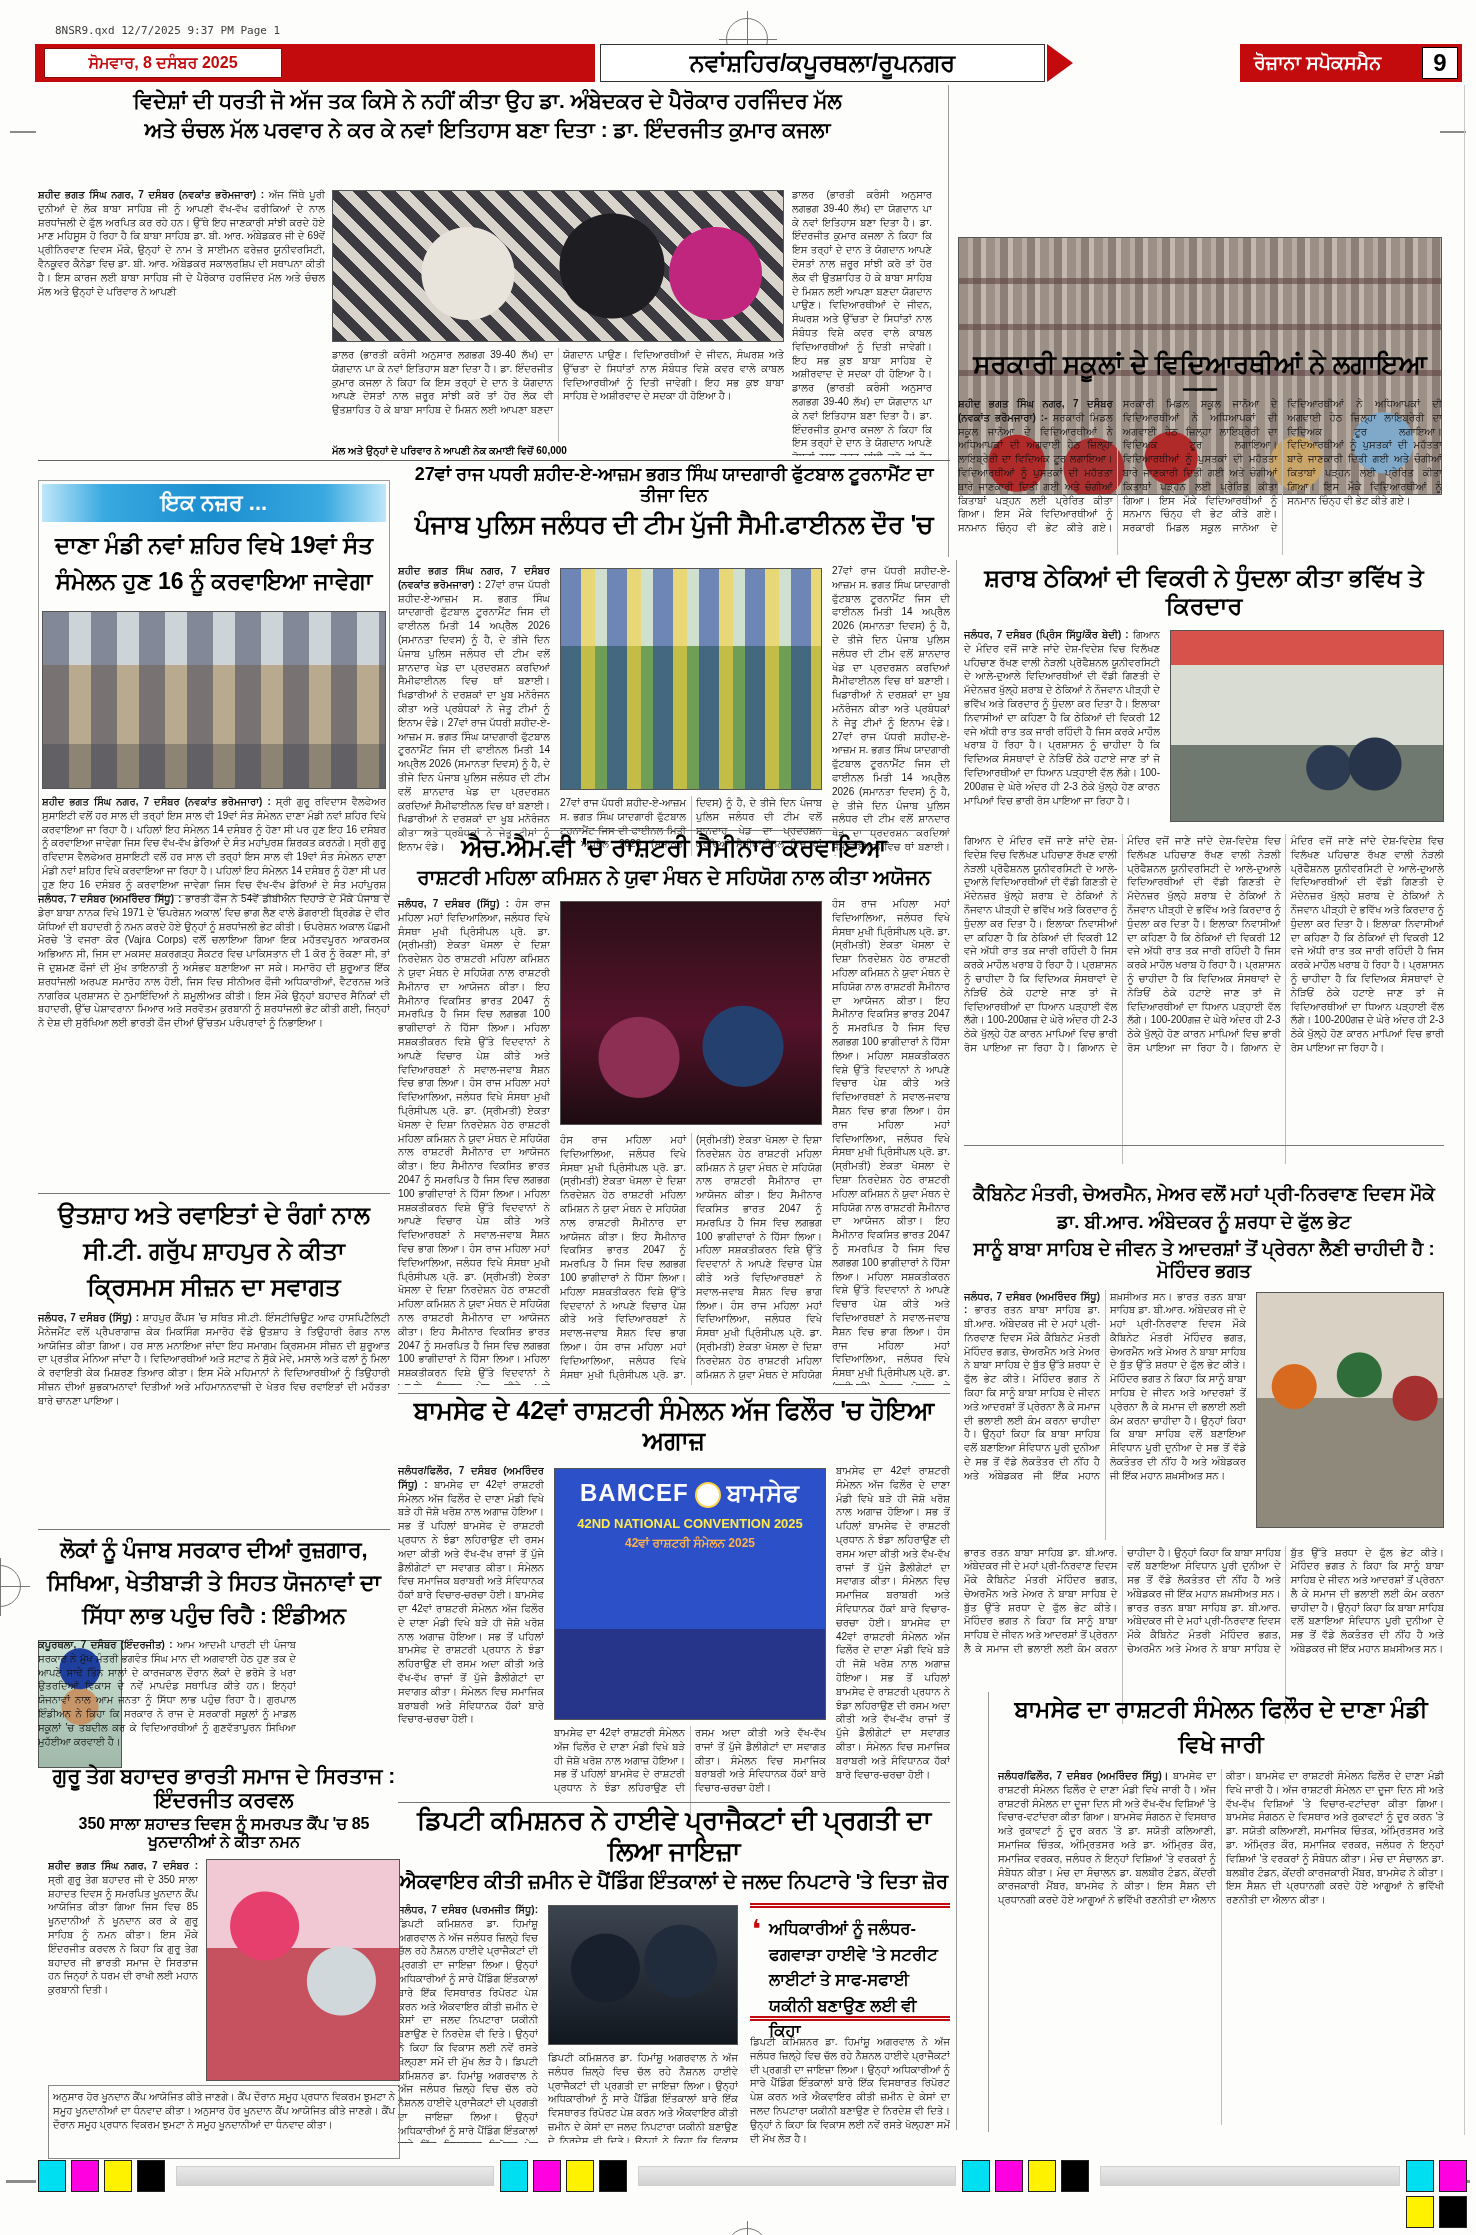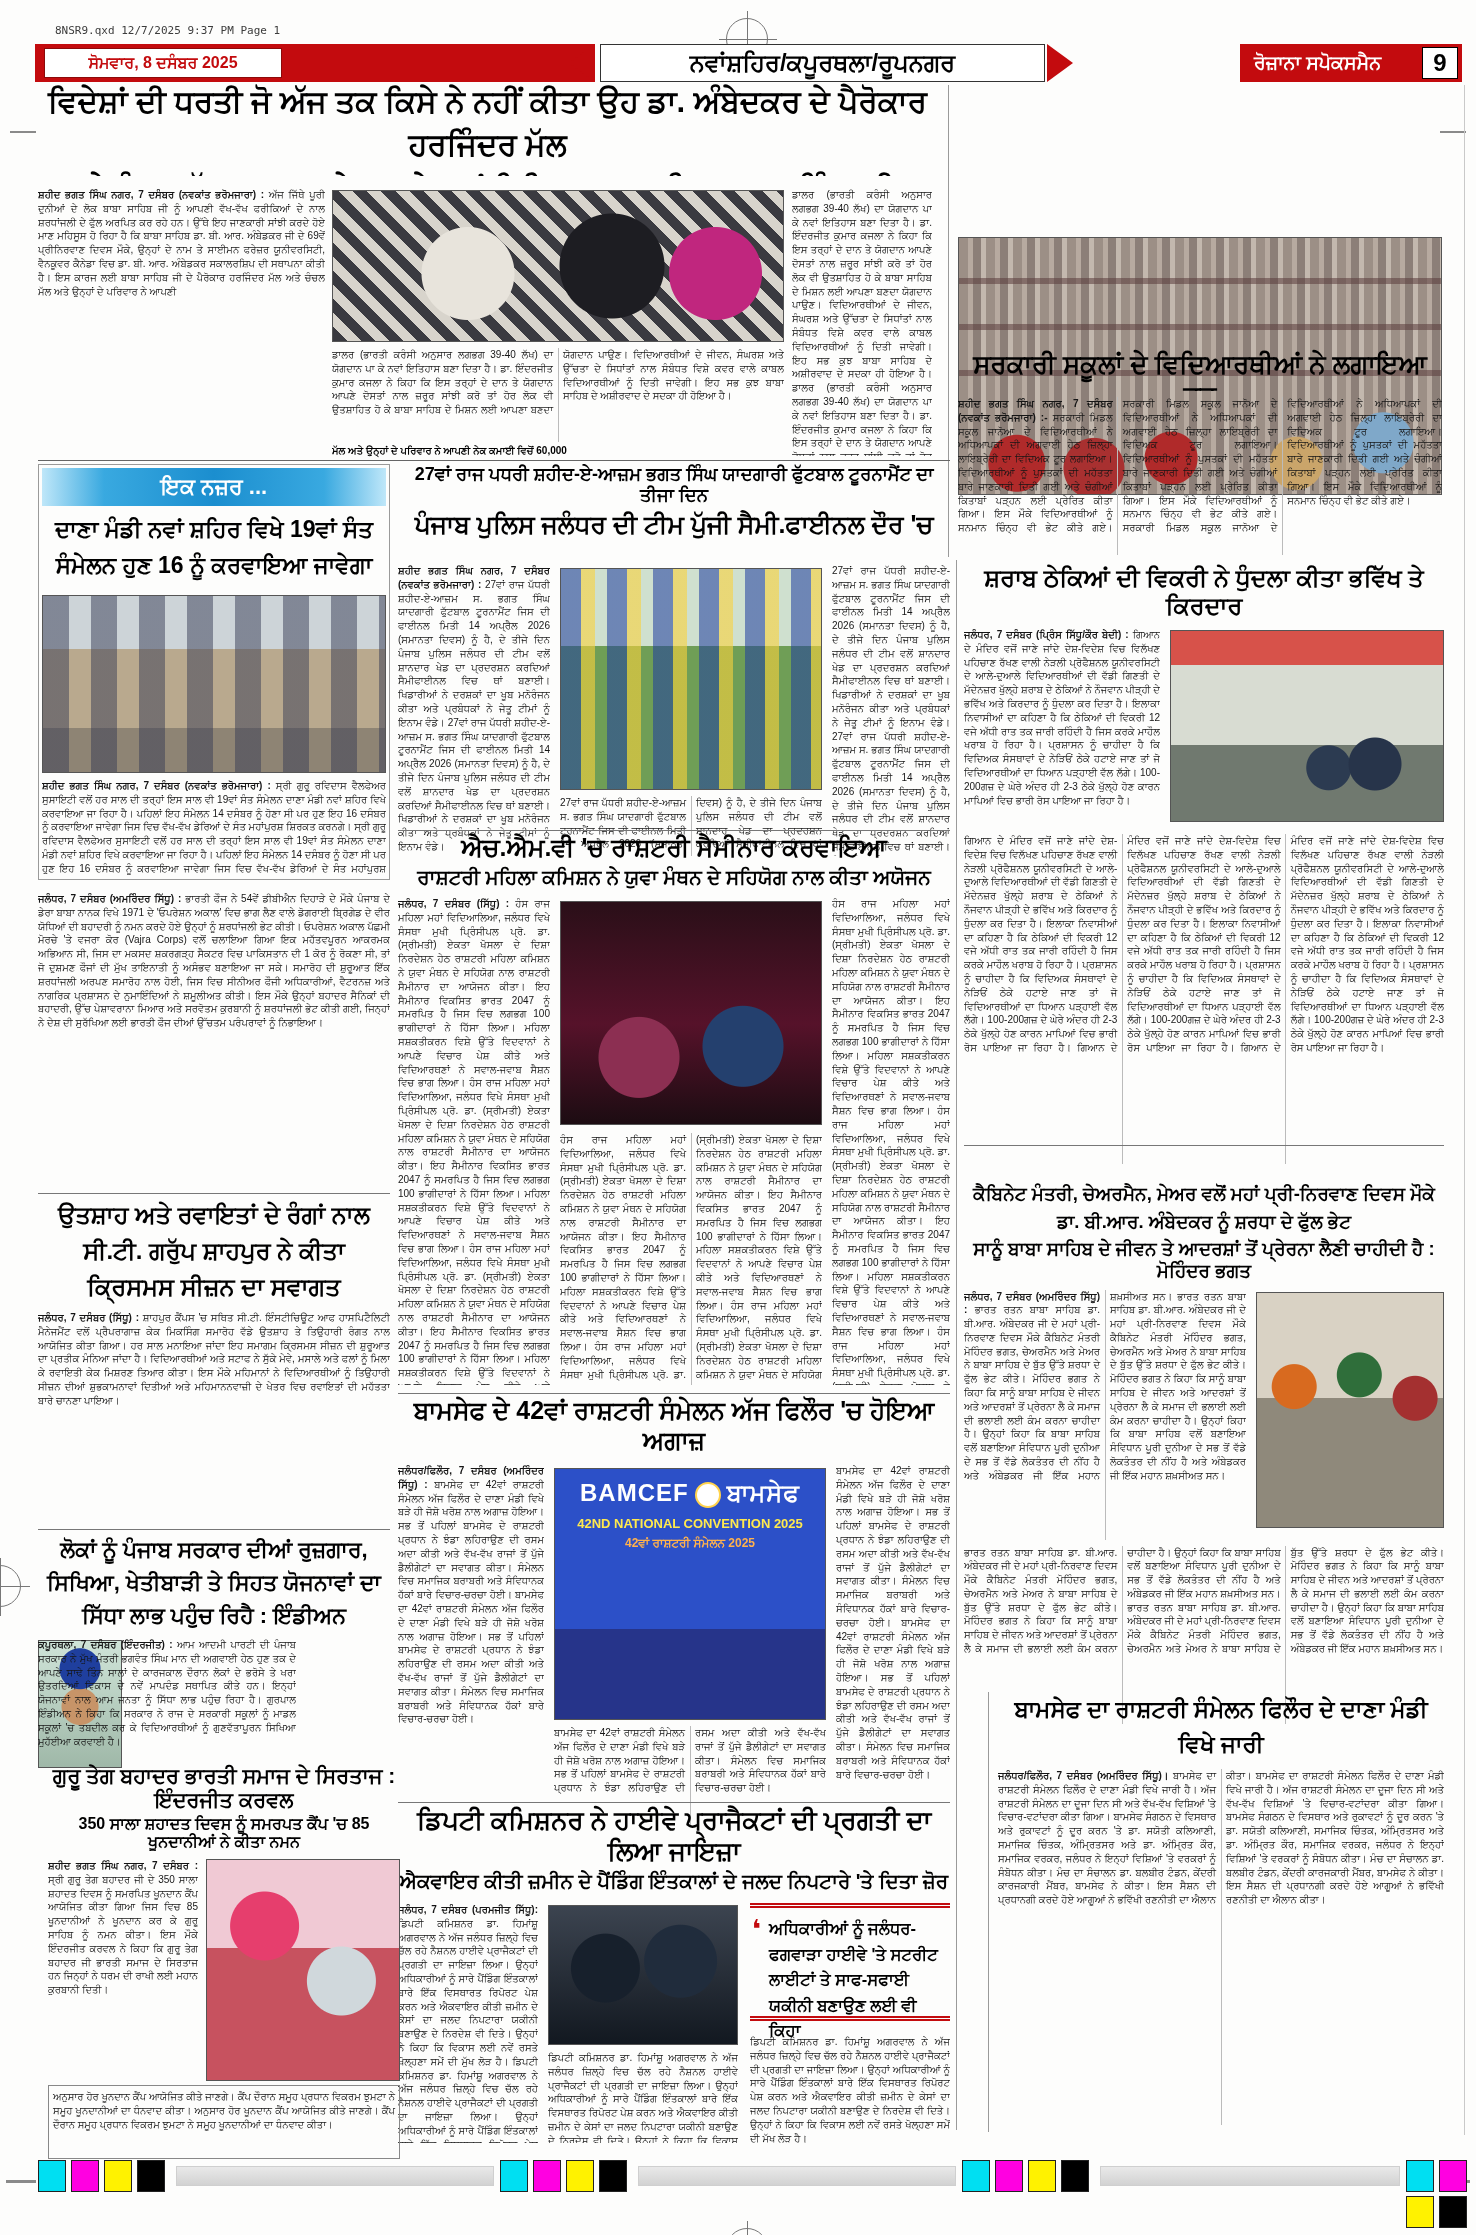--- a/index.html
+++ b/index.html
@@ -123,21 +123,21 @@
     </div>
     <div class="abs chev l" style="left:534px;top:0;"></div>
     <div class="abs mastcenter" style="left:565px;top:0;width:445px;height:38px;">ਨਵਾਂਸ਼ਹਿਰ/ਕਪੂਰਥਲਾ/ਰੂਪਨਗਰ</div>
     <div class="abs chev r" style="left:1012px;top:0;"></div>
     <div class="abs mast-red mastright" style="left:1205px;top:0;width:222px;height:38px;">
       <span class="papername">ਰੋਜ਼ਾਨਾ ਸਪੋਕਸਮੈਨ</span>
       <span class="pagenum">9</span>
     </div>
   </div>
 
-  <div class="abs hl" style="left:40px;top:80px;width:895px;height:96px;font-size:31px;line-height:1.4;">
+  <div class="abs hl" style="left:40px;top:86px;width:895px;height:96px;font-size:21px;line-height:1.4;">
     <div>ਵਿਦੇਸ਼ਾਂ ਦੀ ਧਰਤੀ ਜੋ ਅੱਜ ਤਕ ਕਿਸੇ ਨੇ ਨਹੀਂ ਕੀਤਾ ਉਹ ਡਾ. ਅੰਬੇਦਕਰ ਦੇ ਪੈਰੋਕਾਰ ਹਰਜਿੰਦਰ ਮੱਲ</div>
     <div>ਅਤੇ ਚੰਚਲ ਮੱਲ ਪਰਵਾਰ ਨੇ ਕਰ ਕੇ ਨਵਾਂ ਇਤਿਹਾਸ ਬਣਾ ਦਿਤਾ : ਡਾ. ਇੰਦਰਜੀਤ ਕੁਮਾਰ ਕਜਲਾ</div>
   </div>
 
   <div class="abs bt" style="left:38px;top:188px;width:287px;height:268px;">
     <span class="dl">ਸ਼ਹੀਦ ਭਗਤ ਸਿੰਘ ਨਗਰ, 7 ਦਸੰਬਰ (ਨਵਕਾਂਤ ਭਰੋਮਜਾਰਾ) :</span>
     <span>ਅੱਜ ਜਿੱਥੇ ਪੂਰੀ ਦੁਨੀਆਂ ਦੇ ਲੋਕ ਬਾਬਾ ਸਾਹਿਬ ਜੀ ਨੂੰ ਆਪਣੀ ਵੱਖ-ਵੱਖ ਫਰੀਕਿਆਂ ਦੇ ਨਾਲ ਸ਼ਰਧਾਂਜਲੀ ਦੇ ਫੁੱਲ ਅਰਪਿਤ ਕਰ ਰਹੇ ਹਨ। ਉੱਥੇ ਇਹ ਜਾਣਕਾਰੀ ਸਾਂਝੀ ਕਰਦੇ ਹੋਏ ਮਾਣ ਮਹਿਸੂਸ ਹੋ ਰਿਹਾ ਹੈ ਕਿ ਬਾਬਾ ਸਾਹਿਬ ਡਾ. ਬੀ. ਆਰ. ਅੰਬੇਡਕਰ ਜੀ ਦੇ 69ਵੇਂ ਪ੍ਰੀਨਿਰਵਾਣ ਦਿਵਸ ਮੌਕੇ, ਉਨ੍ਹਾਂ ਦੇ ਨਾਮ ਤੇ ਸਾਈਮਨ ਫਰੇਜ਼ਰ ਯੂਨੀਵਰਸਿਟੀ, ਵੈਨਕੂਵਰ ਕੈਨੇਡਾ ਵਿਚ ਡਾ. ਬੀ. ਆਰ. ਅੰਬੇਡਕਰ ਸਕਾਲਰਸ਼ਿਪ ਦੀ ਸਥਾਪਨਾ ਕੀਤੀ ਹੈ। ਇਸ ਕਾਰਜ ਲਈ ਬਾਬਾ ਸਾਹਿਬ ਜੀ ਦੇ ਪੈਰੋਕਾਰ ਹਰਜਿੰਦਰ ਮੱਲ ਅਤੇ ਚੰਚਲ ਮੱਲ ਅਤੇ ਉਨ੍ਹਾਂ ਦੇ ਪਰਿਵਾਰ ਨੇ ਆਪਣੀ</span>
   </div>
 
   <div class="abs photo ph-family" style="left:332px;top:190px;width:452px;height:152px;"></div>
@@ -152,21 +152,21 @@
 
   <div class="abs vrule" style="left:948px;top:85px;height:472px;"></div>
   <div class="abs photo ph-library" style="left:958px;top:85px;width:484px;height:258px;"></div>
   <div class="abs hl" style="left:958px;top:349px;width:484px;height:42px;font-size:26px;">ਸਰਕਾਰੀ ਸਕੂਲਾਂ ਦੇ ਵਿਦਿਆਰਥੀਆਂ ਨੇ ਲਗਾਇਆ ਟੂਰ</div>
   <div class="abs bt cols3" style="left:958px;top:397px;width:484px;height:158px;">
     <span class="dl">ਸ਼ਹੀਦ ਭਗਤ ਸਿੰਘ ਨਗਰ, 7 ਦਸੰਬਰ (ਨਵਕਾਂਤ ਭਰੋਮਜਾਰਾ) :-</span>
     <span>ਸਰਕਾਰੀ ਮਿਡਲ ਸਕੂਲ ਜਾਨੋਆ ਦੇ ਵਿਦਿਆਰਥੀਆਂ ਨੇ ਅਧਿਆਪਕਾਂ ਦੀ ਅਗਵਾਈ ਹੇਠ ਜ਼ਿਲ੍ਹਾ ਲਾਇਬ੍ਰੇਰੀ ਦਾ ਵਿਦਿਅਕ ਟੂਰ ਲਗਾਇਆ। ਵਿਦਿਆਰਥੀਆਂ ਨੂੰ ਪੁਸਤਕਾਂ ਦੀ ਮਹੱਤਤਾ ਬਾਰੇ ਜਾਣਕਾਰੀ ਦਿਤੀ ਗਈ ਅਤੇ ਚੰਗੀਆਂ ਕਿਤਾਬਾਂ ਪੜ੍ਹਨ ਲਈ ਪ੍ਰੇਰਿਤ ਕੀਤਾ ਗਿਆ। ਇਸ ਮੌਕੇ ਵਿਦਿਆਰਥੀਆਂ ਨੂੰ ਸਨਮਾਨ ਚਿੰਨ੍ਹ ਵੀ ਭੇਟ ਕੀਤੇ ਗਏ। ਸਰਕਾਰੀ ਮਿਡਲ ਸਕੂਲ ਜਾਨੋਆ ਦੇ ਵਿਦਿਆਰਥੀਆਂ ਨੇ ਅਧਿਆਪਕਾਂ ਦੀ ਅਗਵਾਈ ਹੇਠ ਜ਼ਿਲ੍ਹਾ ਲਾਇਬ੍ਰੇਰੀ ਦਾ ਵਿਦਿਅਕ ਟੂਰ ਲਗਾਇਆ। ਵਿਦਿਆਰਥੀਆਂ ਨੂੰ ਪੁਸਤਕਾਂ ਦੀ ਮਹੱਤਤਾ ਬਾਰੇ ਜਾਣਕਾਰੀ ਦਿਤੀ ਗਈ ਅਤੇ ਚੰਗੀਆਂ ਕਿਤਾਬਾਂ ਪੜ੍ਹਨ ਲਈ ਪ੍ਰੇਰਿਤ ਕੀਤਾ ਗਿਆ। ਇਸ ਮੌਕੇ ਵਿਦਿਆਰਥੀਆਂ ਨੂੰ ਸਨਮਾਨ ਚਿੰਨ੍ਹ ਵੀ ਭੇਟ ਕੀਤੇ ਗਏ। ਸਰਕਾਰੀ ਮਿਡਲ ਸਕੂਲ ਜਾਨੋਆ ਦੇ ਵਿਦਿਆਰਥੀਆਂ ਨੇ ਅਧਿਆਪਕਾਂ ਦੀ ਅਗਵਾਈ ਹੇਠ ਜ਼ਿਲ੍ਹਾ ਲਾਇਬ੍ਰੇਰੀ ਦਾ ਵਿਦਿਅਕ ਟੂਰ ਲਗਾਇਆ। ਵਿਦਿਆਰਥੀਆਂ ਨੂੰ ਪੁਸਤਕਾਂ ਦੀ ਮਹੱਤਤਾ ਬਾਰੇ ਜਾਣਕਾਰੀ ਦਿਤੀ ਗਈ ਅਤੇ ਚੰਗੀਆਂ ਕਿਤਾਬਾਂ ਪੜ੍ਹਨ ਲਈ ਪ੍ਰੇਰਿਤ ਕੀਤਾ ਗਿਆ। ਇਸ ਮੌਕੇ ਵਿਦਿਆਰਥੀਆਂ ਨੂੰ ਸਨਮਾਨ ਚਿੰਨ੍ਹ ਵੀ ਭੇਟ ਕੀਤੇ ਗਏ।</span>
   </div>
 
   <div class="abs hrule" style="left:38px;top:460px;width:912px;"></div>
-  <div class="abs" style="left:38px;top:464px;width:352px;height:416px;border:1px solid #9a9a9a;padding:3px;">
+  <div class="abs" style="left:38px;top:480px;width:352px;height:416px;border:1px solid #9a9a9a;padding:3px;">
     <div class="bluebar" style="height:38px;">ਇਕ ਨਜ਼ਰ  ...</div>
     <div class="hl" style="font-size:23px;line-height:1.55;margin-top:6px;height:78px;">ਦਾਣਾ ਮੰਡੀ ਨਵਾਂ ਸ਼ਹਿਰ ਵਿਖੇ 19ਵਾਂ ਸੰਤ ਸੰਮੇਲਨ ਹੁਣ 16 ਨੂੰ ਕਰਵਾਇਆ ਜਾਵੇਗਾ</div>
     <div class="photo ph-group" style="height:176px;margin-top:5px;"></div>
     <div class="bt" style="height:96px;margin-top:6px;">
       <span class="dl">ਸ਼ਹੀਦ ਭਗਤ ਸਿੰਘ ਨਗਰ, 7 ਦਸੰਬਰ (ਨਵਕਾਂਤ ਭਰੋਮਜਾਰਾ) :</span>
       <span>ਸ੍ਰੀ ਗੁਰੂ ਰਵਿਦਾਸ ਵੈਲਫੇਅਰ ਸੁਸਾਇਟੀ ਵਲੋਂ ਹਰ ਸਾਲ ਦੀ ਤਰ੍ਹਾਂ ਇਸ ਸਾਲ ਵੀ 19ਵਾਂ ਸੰਤ ਸੰਮੇਲਨ ਦਾਣਾ ਮੰਡੀ ਨਵਾਂ ਸ਼ਹਿਰ ਵਿਖੇ ਕਰਵਾਇਆ ਜਾ ਰਿਹਾ ਹੈ। ਪਹਿਲਾਂ ਇਹ ਸੰਮੇਲਨ 14 ਦਸੰਬਰ ਨੂੰ ਹੋਣਾ ਸੀ ਪਰ ਹੁਣ ਇਹ 16 ਦਸੰਬਰ ਨੂੰ ਕਰਵਾਇਆ ਜਾਵੇਗਾ ਜਿਸ ਵਿਚ ਵੱਖ-ਵੱਖ ਡੇਰਿਆਂ ਦੇ ਸੰਤ ਮਹਾਂਪੁਰਸ਼ ਸ਼ਿਰਕਤ ਕਰਨਗੇ। ਸ੍ਰੀ ਗੁਰੂ ਰਵਿਦਾਸ ਵੈਲਫੇਅਰ ਸੁਸਾਇਟੀ ਵਲੋਂ ਹਰ ਸਾਲ ਦੀ ਤਰ੍ਹਾਂ ਇਸ ਸਾਲ ਵੀ 19ਵਾਂ ਸੰਤ ਸੰਮੇਲਨ ਦਾਣਾ ਮੰਡੀ ਨਵਾਂ ਸ਼ਹਿਰ ਵਿਖੇ ਕਰਵਾਇਆ ਜਾ ਰਿਹਾ ਹੈ। ਪਹਿਲਾਂ ਇਹ ਸੰਮੇਲਨ 14 ਦਸੰਬਰ ਨੂੰ ਹੋਣਾ ਸੀ ਪਰ ਹੁਣ ਇਹ 16 ਦਸੰਬਰ ਨੂੰ ਕਰਵਾਇਆ ਜਾਵੇਗਾ ਜਿਸ ਵਿਚ ਵੱਖ-ਵੱਖ ਡੇਰਿਆਂ ਦੇ ਸੰਤ ਮਹਾਂਪੁਰਸ਼ ਸ਼ਿਰਕਤ ਕਰਨਗੇ।</span>
     </div>
   </div>
 
   <div class="abs" style="left:398px;top:464px;width:552px;height:366px;">

